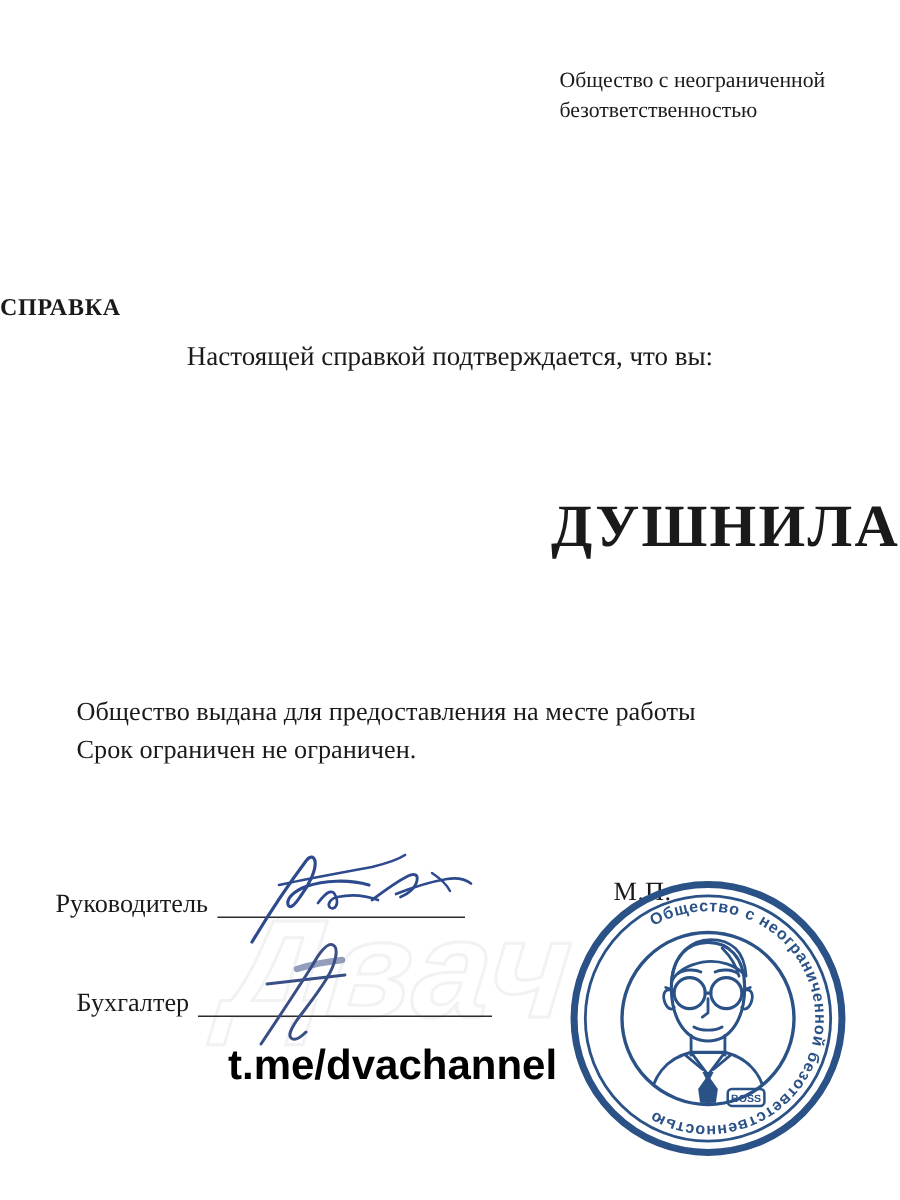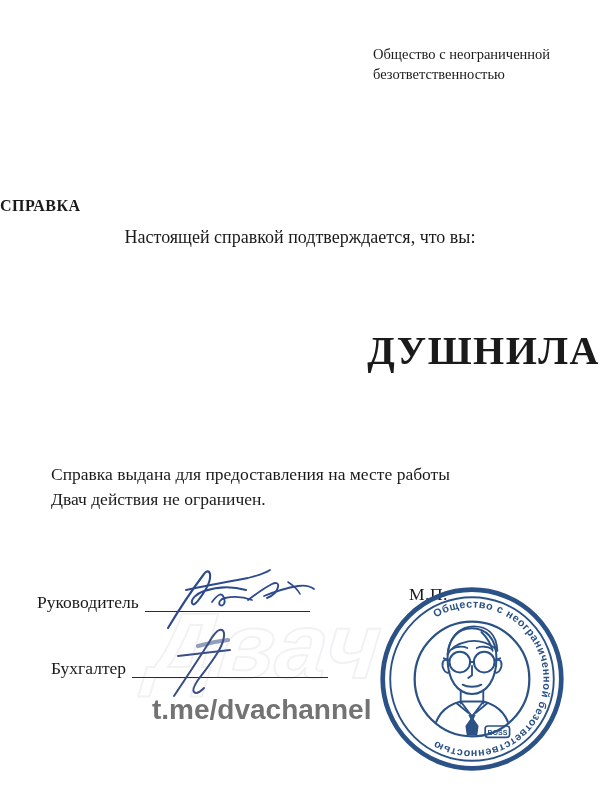--- a/index.html
+++ b/index.html
@@ -42,21 +42,21 @@
     transform: skewX(-6deg);
   }
   .wm-url {
     position: absolute;
     left: 2px;
     top: 96px;
     font-family: "Liberation Sans", "DejaVu Sans", sans-serif;
     font-weight: bold;
     font-size: 28px;
     letter-spacing: 0px;
-    color: #737373;
+    color: #000000;
     line-height: 1;
   }
 
   
   .company-header {
     position: absolute;
     left: 373px;
     top: 44px;
     width: 215px;
     font-size: 14.5px;
@@ -164,22 +164,22 @@
   </div>
 
   <div class="company-header">Общество с неограниченной безответственностью</div>
 
   <div class="doc-title">СПРАВКА</div>
   <div class="doc-subtitle">Настоящей справкой подтверждается, что вы:</div>
 
   <div class="statement">ДУШНИЛА</div>
 
   <div class="body-text">
-    <div>Справка выдана для предоставления на месте работы</div>
-    <div>Двач действия не ограничен.</div>
+    <div>Общество выдана для предоставления на месте работы</div>
+    <div>Срок ограничен не ограничен.</div>
   </div>
 
   <div class="sig-row sig-row-1">
     <span class="sig-label">Руководитель</span>
     <span class="sig-line sig-line-1"></span>
   </div>
 
   <div class="sig-row sig-row-2">
     <span class="sig-label">Бухгалтер</span>
     <span class="sig-line sig-line-2"></span>

